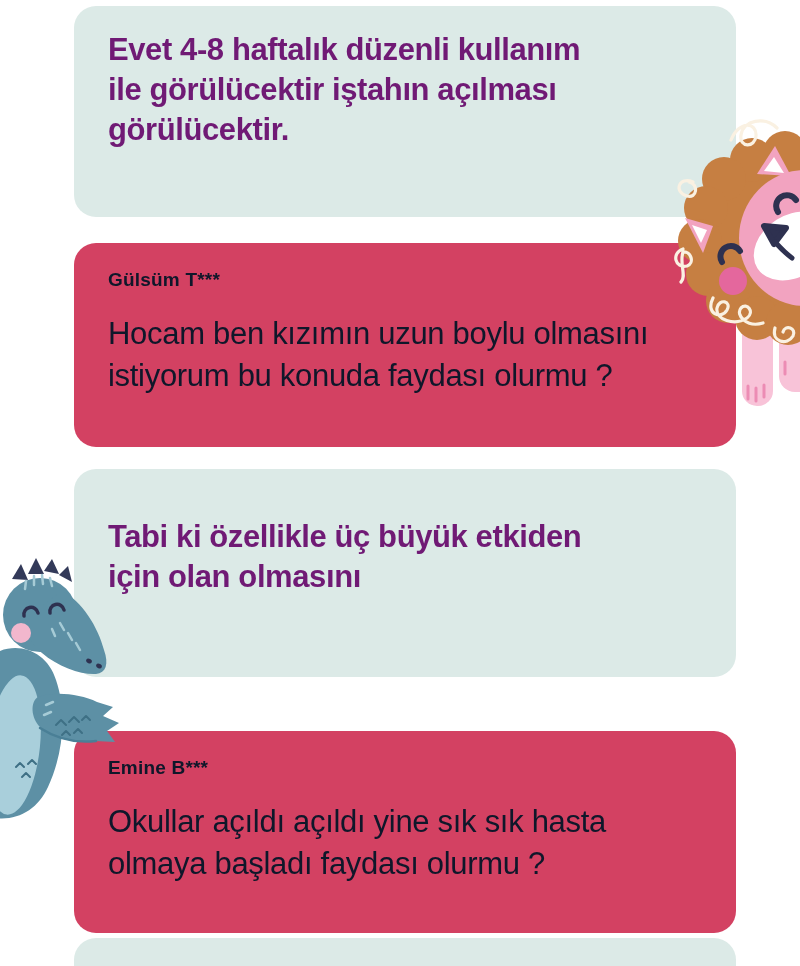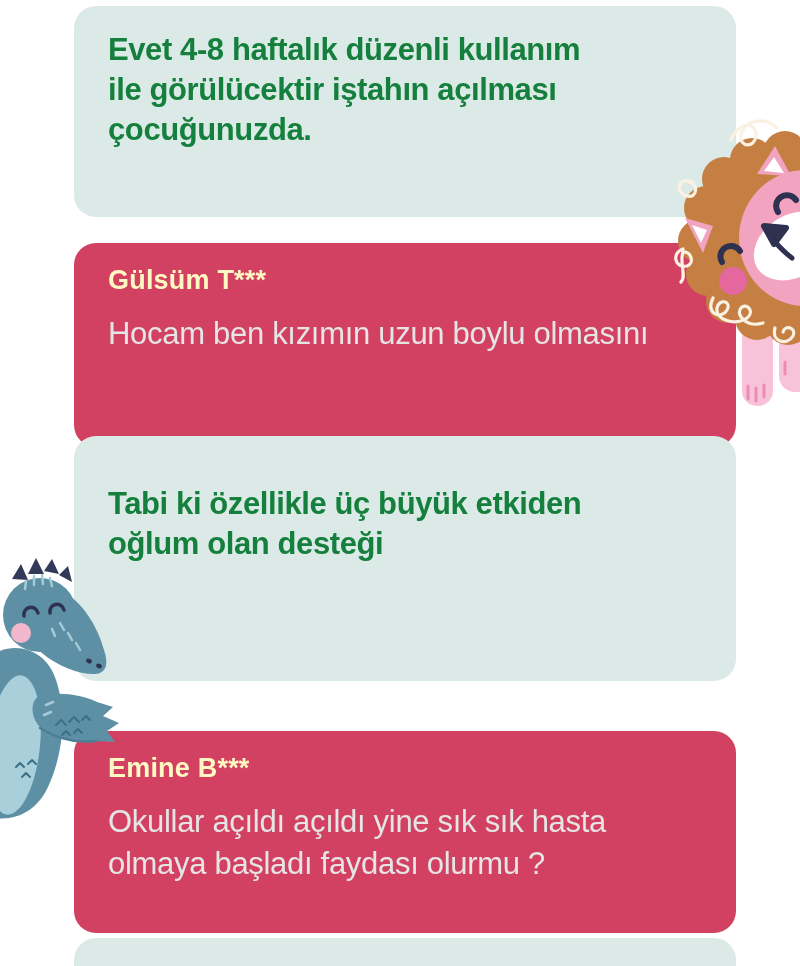--- a/index.html
+++ b/index.html
@@ -5,61 +5,62 @@
   html,body{margin:0;padding:0;background:#ffffff;}
   .canvas{
     position:relative;width:800px;height:966px;overflow:hidden;
     background:#ffffff;font-family:"Liberation Sans",sans-serif;
   }
   .bubble{position:absolute;left:74px;width:662px;border-radius:22px;box-sizing:border-box;}
   .bubble.answer{background:#dceae7;}
   .bubble.question{background:#d34162;}
   .answer-line{
     font-size:31px;font-weight:700;line-height:40px;letter-spacing:-0.4px;
-    color:#15803d;white-space:nowrap;
+    color:#701a75;white-space:nowrap;
   }
   .q-label{
-    font-size:27px;font-weight:600;line-height:30px;letter-spacing:0.2px;
-    color:#fef9c3;white-space:nowrap;
+    font-size:19px;font-weight:600;line-height:30px;letter-spacing:0.2px;
+    color:#0f172a;white-space:nowrap;
   }
   .q-line{
     font-size:31px;font-weight:400;line-height:42px;letter-spacing:-0.3px;
-    color:#e5e5e5;white-space:nowrap;
+    color:#0f172a;white-space:nowrap;
   }
   #bubble-answer-1{top:6px;height:211px;padding:24px 0 0 34px;}
   #bubble-question-1{top:243px;height:204px;padding:22px 0 0 34px;}
-  #bubble-answer-2{top:436px;height:245px;padding:48px 0 0 34px;}
+  #bubble-answer-2{top:469px;height:208px;padding:48px 0 0 34px;}
   #bubble-question-2{top:731px;height:202px;padding:22px 1px 0 34px;}
   #bubble-answer-3{top:938px;height:60px;}
   .q-body{margin-top:18px;}
   .illu{position:absolute;}
   #lion-illu{left:635px;top:118px;width:165px;height:295px;}
   #croc-illu{left:0px;top:545px;width:132px;height:285px;}
 </style>
 </head>
 <body>
 
 <div class="canvas">
 
   <div class="bubble answer" id="bubble-answer-1">
     <div class="answer-line">Evet 4-8 haftalık düzenli kullanım</div>
     <div class="answer-line">ile görülücektir iştahın açılması</div>
-    <div class="answer-line">çocuğunuzda.</div>
+    <div class="answer-line">görülücektir.</div>
   </div>
 
   <div class="bubble question" id="bubble-question-1">
     <div class="q-label">Gülsüm T***</div>
     <div class="q-body">
       <div class="q-line">Hocam ben kızımın uzun boylu olmasını</div>
+      <div class="q-line">istiyorum bu konuda faydası olurmu ?</div>
     </div>
   </div>
 
   <div class="bubble answer" id="bubble-answer-2">
     <div class="answer-line">Tabi ki özellikle üç büyük etkiden</div>
-    <div class="answer-line">oğlum olan desteği</div>
+    <div class="answer-line">için olan olmasını</div>
   </div>
 
   <div class="bubble question" id="bubble-question-2">
     <div class="q-label">Emine B***</div>
     <div class="q-body">
       <div class="q-line">Okullar açıldı açıldı yine sık sık hasta</div>
       <div class="q-line">olmaya başladı faydası olurmu ?</div>
     </div>
   </div>
 

